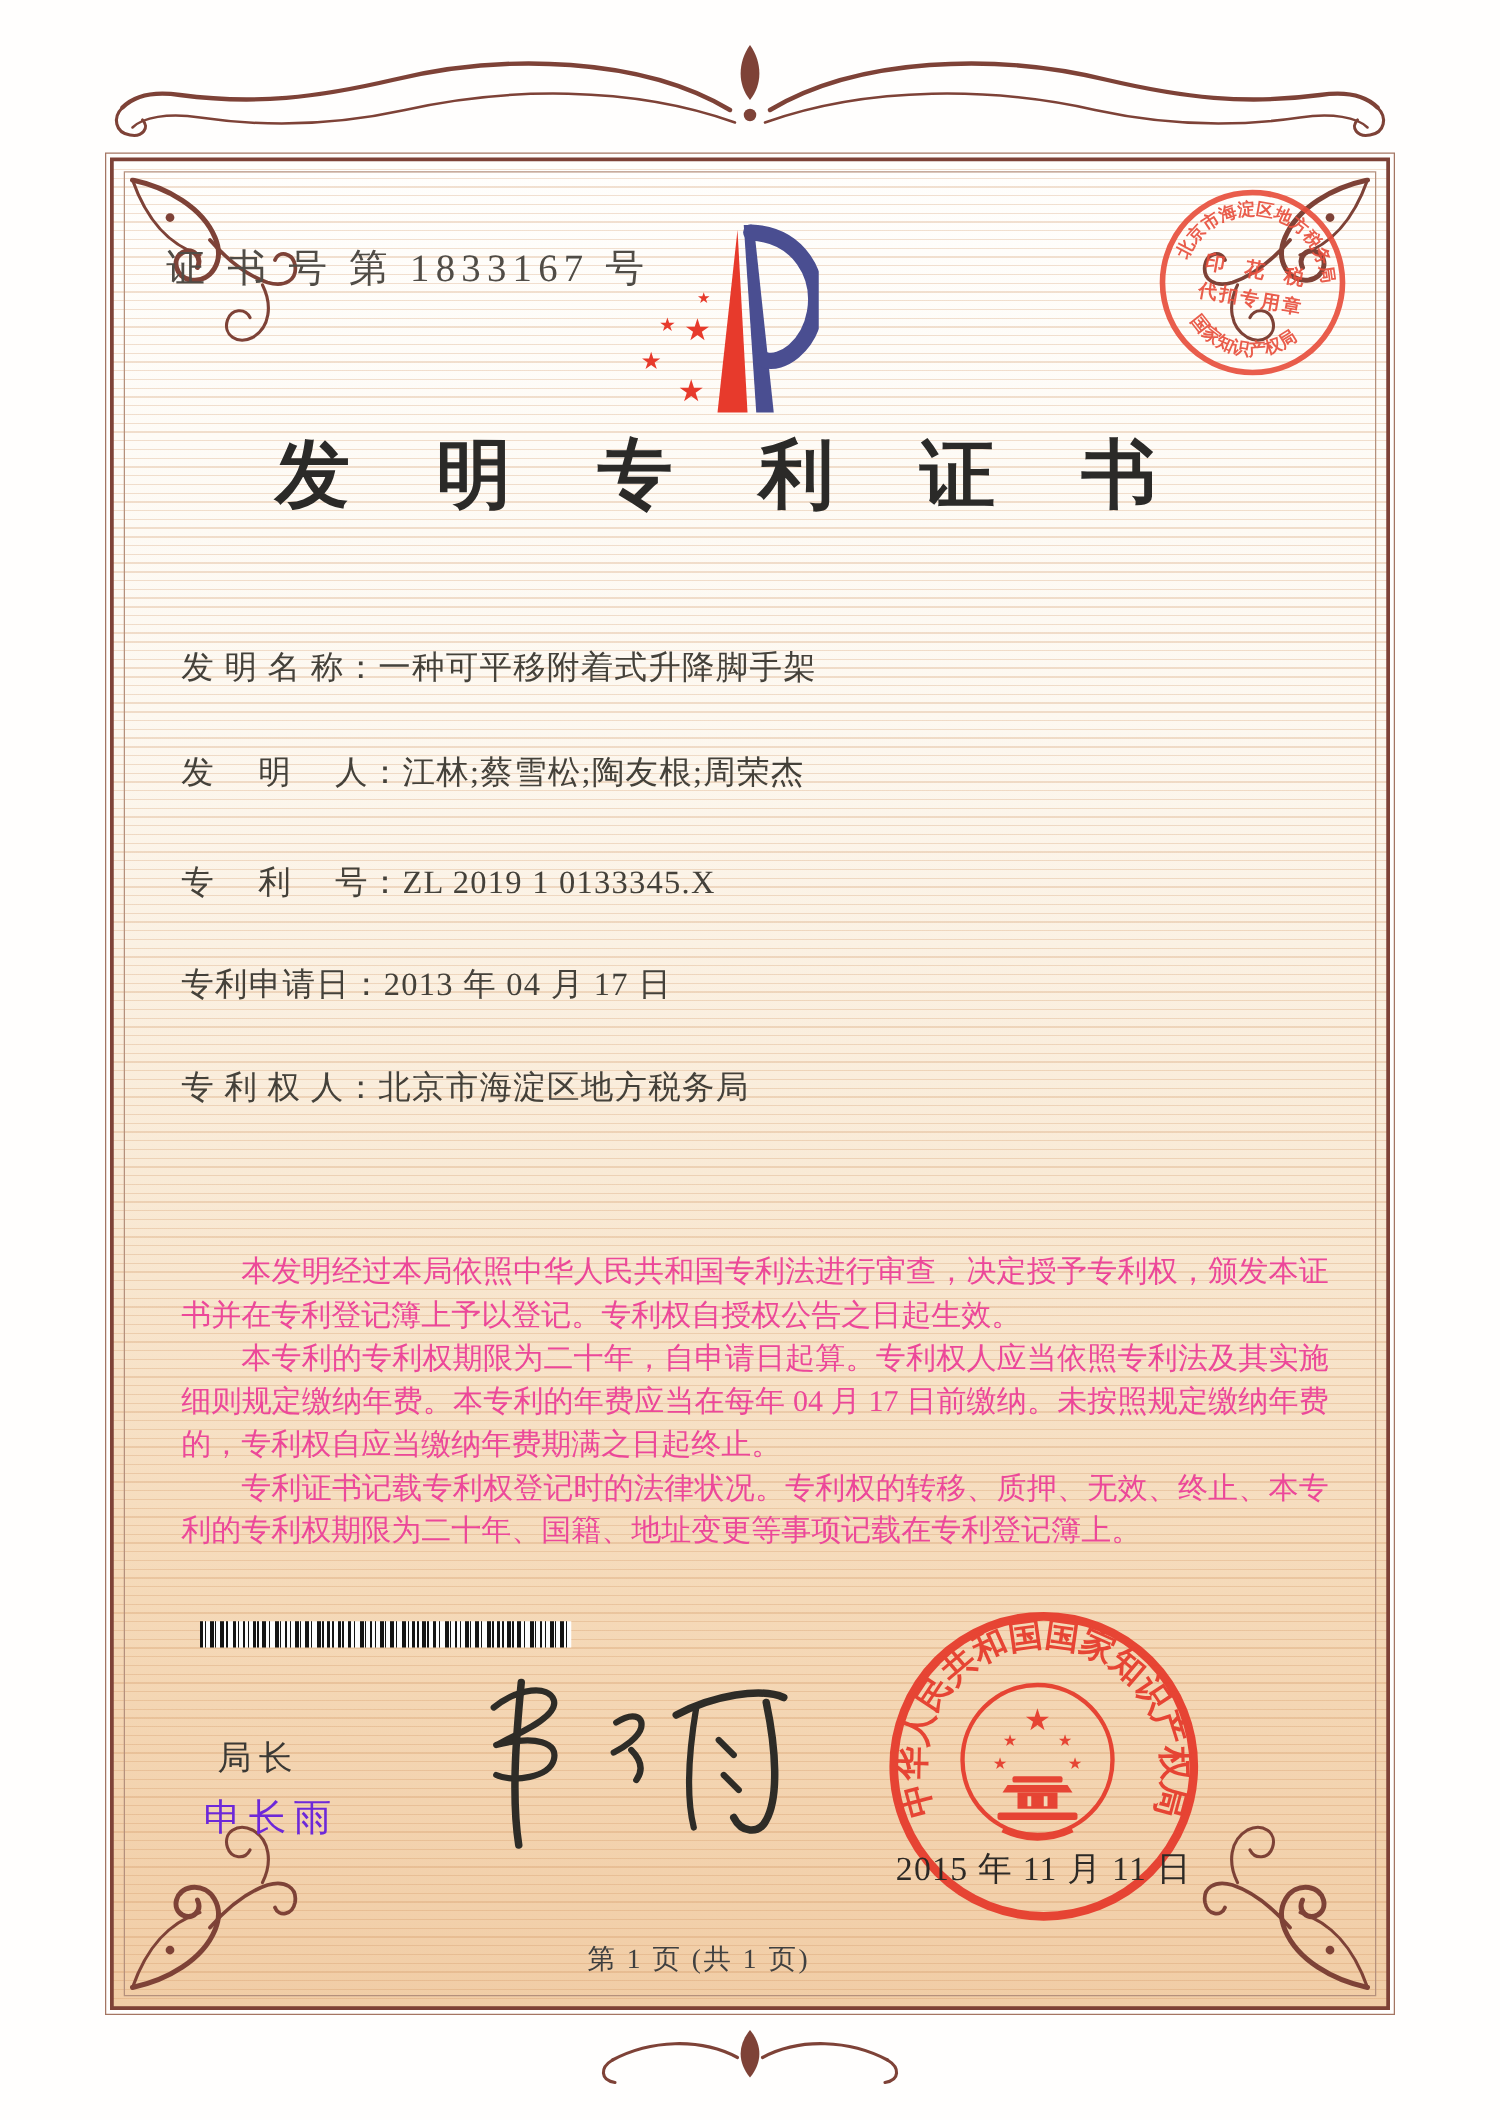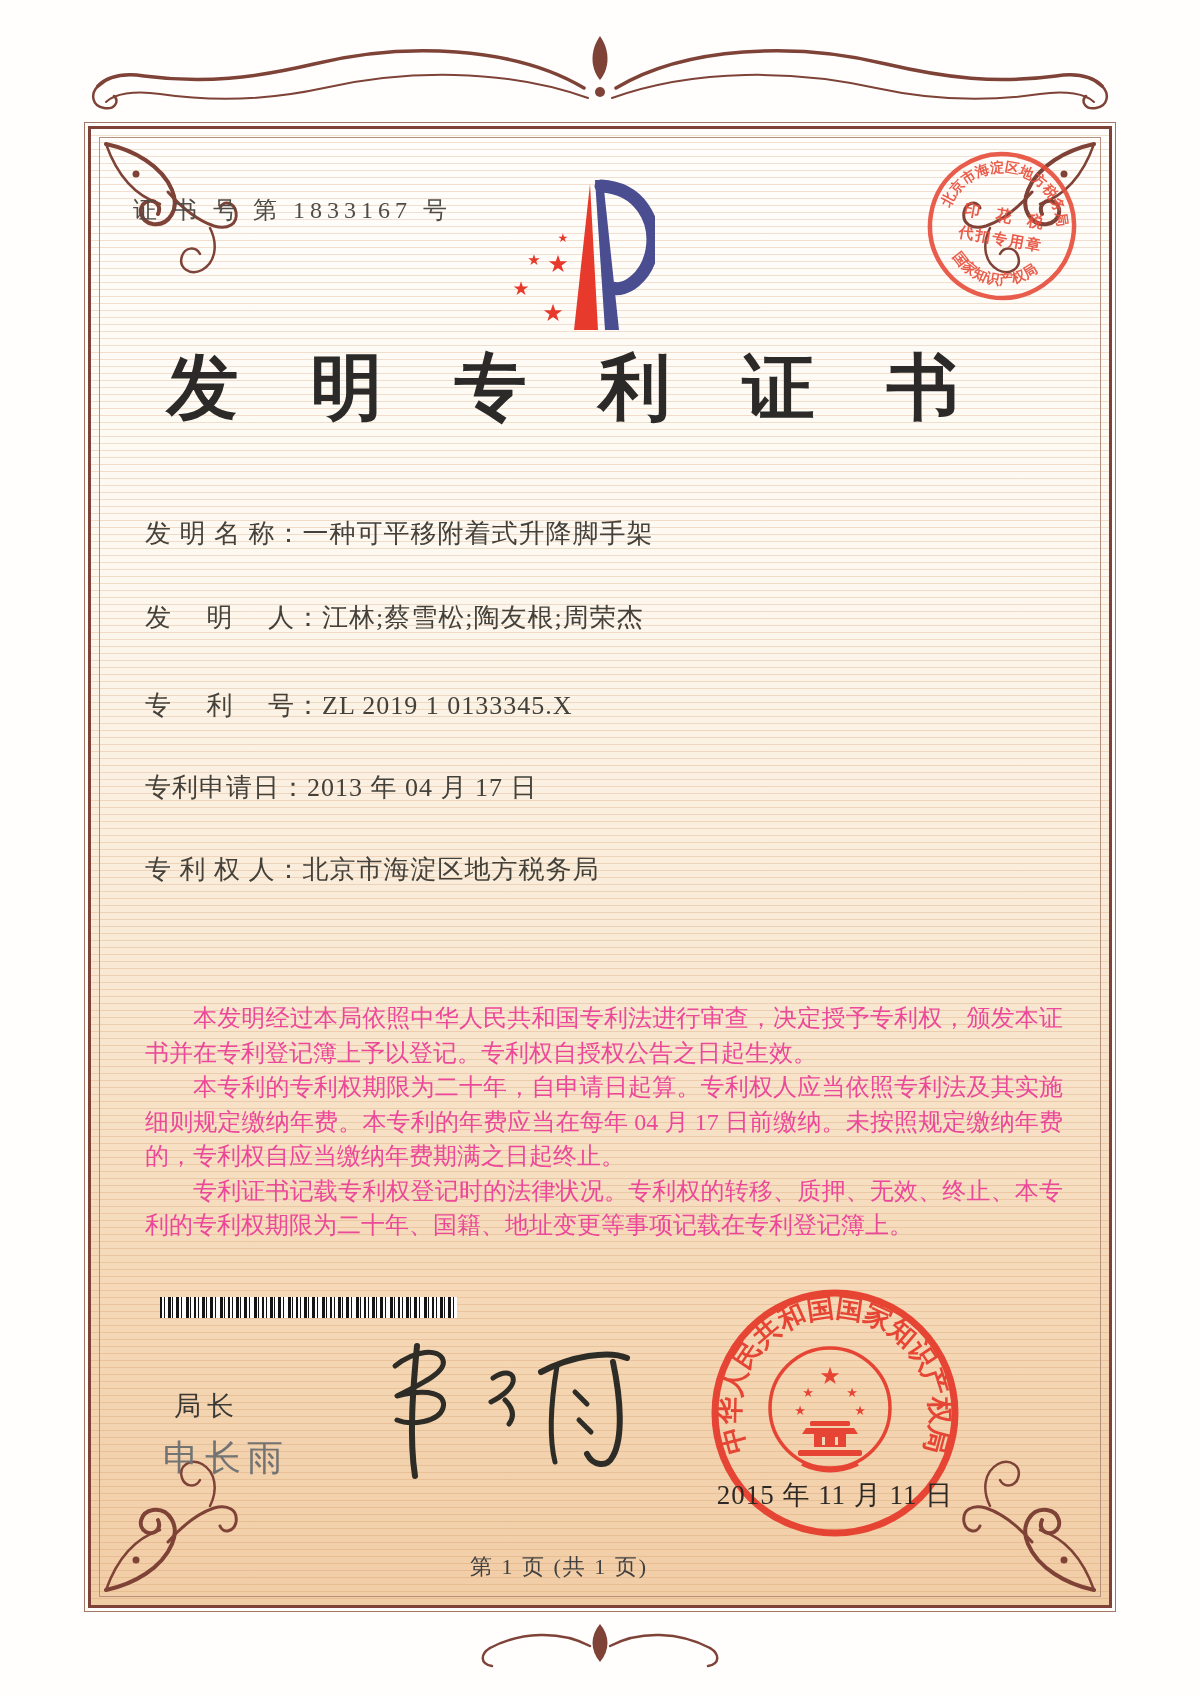--- a/index.html
+++ b/index.html
@@ -21,44 +21,44 @@
       linear-gradient(180deg,#fffefc 0%, #fdf8f0 30%, #f9ead6 55%, #f5d9b8 78%, #f1cda6 100%);
   }
   .ornament{position:absolute; z-index:4; pointer-events:none;}
   .corner{width:150px;height:150px;}
   .corner svg{width:100%;height:100%;}
   .c-br{left:946px; top:1442px;}
   .c-bl{left:104px; top:1442px; transform:scaleX(-1);}
   .c-tr{left:946px; top:142px; transform:scaleY(-1);}
   .c-tl{left:104px; top:142px; transform:scale(-1,-1);}
   
-  .cert-no{position:absolute; left:133px; top:194px; font-size:24px; letter-spacing:5px; color:#504c46; z-index:5;}
+  .cert-no{position:absolute; left:133px; top:194px; font-size:31px; letter-spacing:5px; color:#504c46; z-index:5;}
   .title{
     position:absolute; left:84px; top:340px; width:950px; text-align:center; z-index:5;
-    font-size:72px; font-weight:600; letter-spacing:27px; padding-left:17px; color:#2b2a28;
+    font-size:60px; font-weight:600; letter-spacing:27px; padding-left:27px; color:#2b2a28;
   }
   .field{position:absolute; left:145px; font-size:26px; color:#44413a; letter-spacing:1px; z-index:5; white-space:nowrap;}
   .f1{top:516px;} .f2{top:600px;} .f3{top:688px;} .f4{top:770px;} .f5{top:852px;} .f6{top:932px;}
   .body-text{
     position:absolute; left:145px; top:1001px; width:918px; z-index:5;
     font-size:24px; line-height:34.5px; text-align:justify; color:#ec4899;
   }
   .body-text p{margin:0; text-indent:2em;}
   .barcode{
     position:absolute; left:160px; top:1297px; width:297px; height:21px; z-index:5;
     background:repeating-linear-gradient(90deg,
       #141414 0 2px,#fdfdfd 2px 4px,#141414 4px 5px,#fdfdfd 5px 8px,
       #141414 8px 11px,#fdfdfd 11px 12px,#141414 12px 13px,#fdfdfd 13px 16px,
       #141414 16px 19px,#fdfdfd 19px 21px,#141414 21px 22px,#fdfdfd 22px 26px,
       #141414 26px 29px,#fdfdfd 29px 30px,#141414 30px 31px,#fdfdfd 31px 34px);
   }
   .signoff-title{position:absolute; left:163px; top:1388px; font-family:"Liberation Sans","DejaVu Sans",sans-serif;
     font-size:27px; letter-spacing:6px; color:#3b3935; z-index:5;margin-left:11px;}
   .signoff-name{position:absolute; left:163px; top:1434px; font-family:"Liberation Sans","DejaVu Sans",sans-serif;
-    font-size:36px; letter-spacing:6px; color:#737373; z-index:5;}
+    font-size:30px; letter-spacing:6px; color:#6d28d9; z-index:5;}
   .signature{position:absolute; left:345px; top:1338px; width:300px; height:152px; z-index:6;}
   .logo{position:absolute; left:455px; top:166px; width:200px; height:166px; z-index:5;}
   .tax-stamp{position:absolute; left:925px; top:149px; width:154px; height:154px; z-index:6; opacity:0.92;}
   .main-seal{position:absolute; left:706px; top:1284px; width:258px; height:258px; z-index:5; opacity:0.93;}
   .seal-date{position:absolute; left:706px; top:1477px; width:258px; text-align:center; z-index:7;
     font-size:27px; letter-spacing:1px; color:#2d2a26;}
   .page-footer{position:absolute; left:84px; top:1552px; width:950px; text-align:center; z-index:5;
     font-size:22px; letter-spacing:2px; color:#404040;}
 </style>
 </head>

